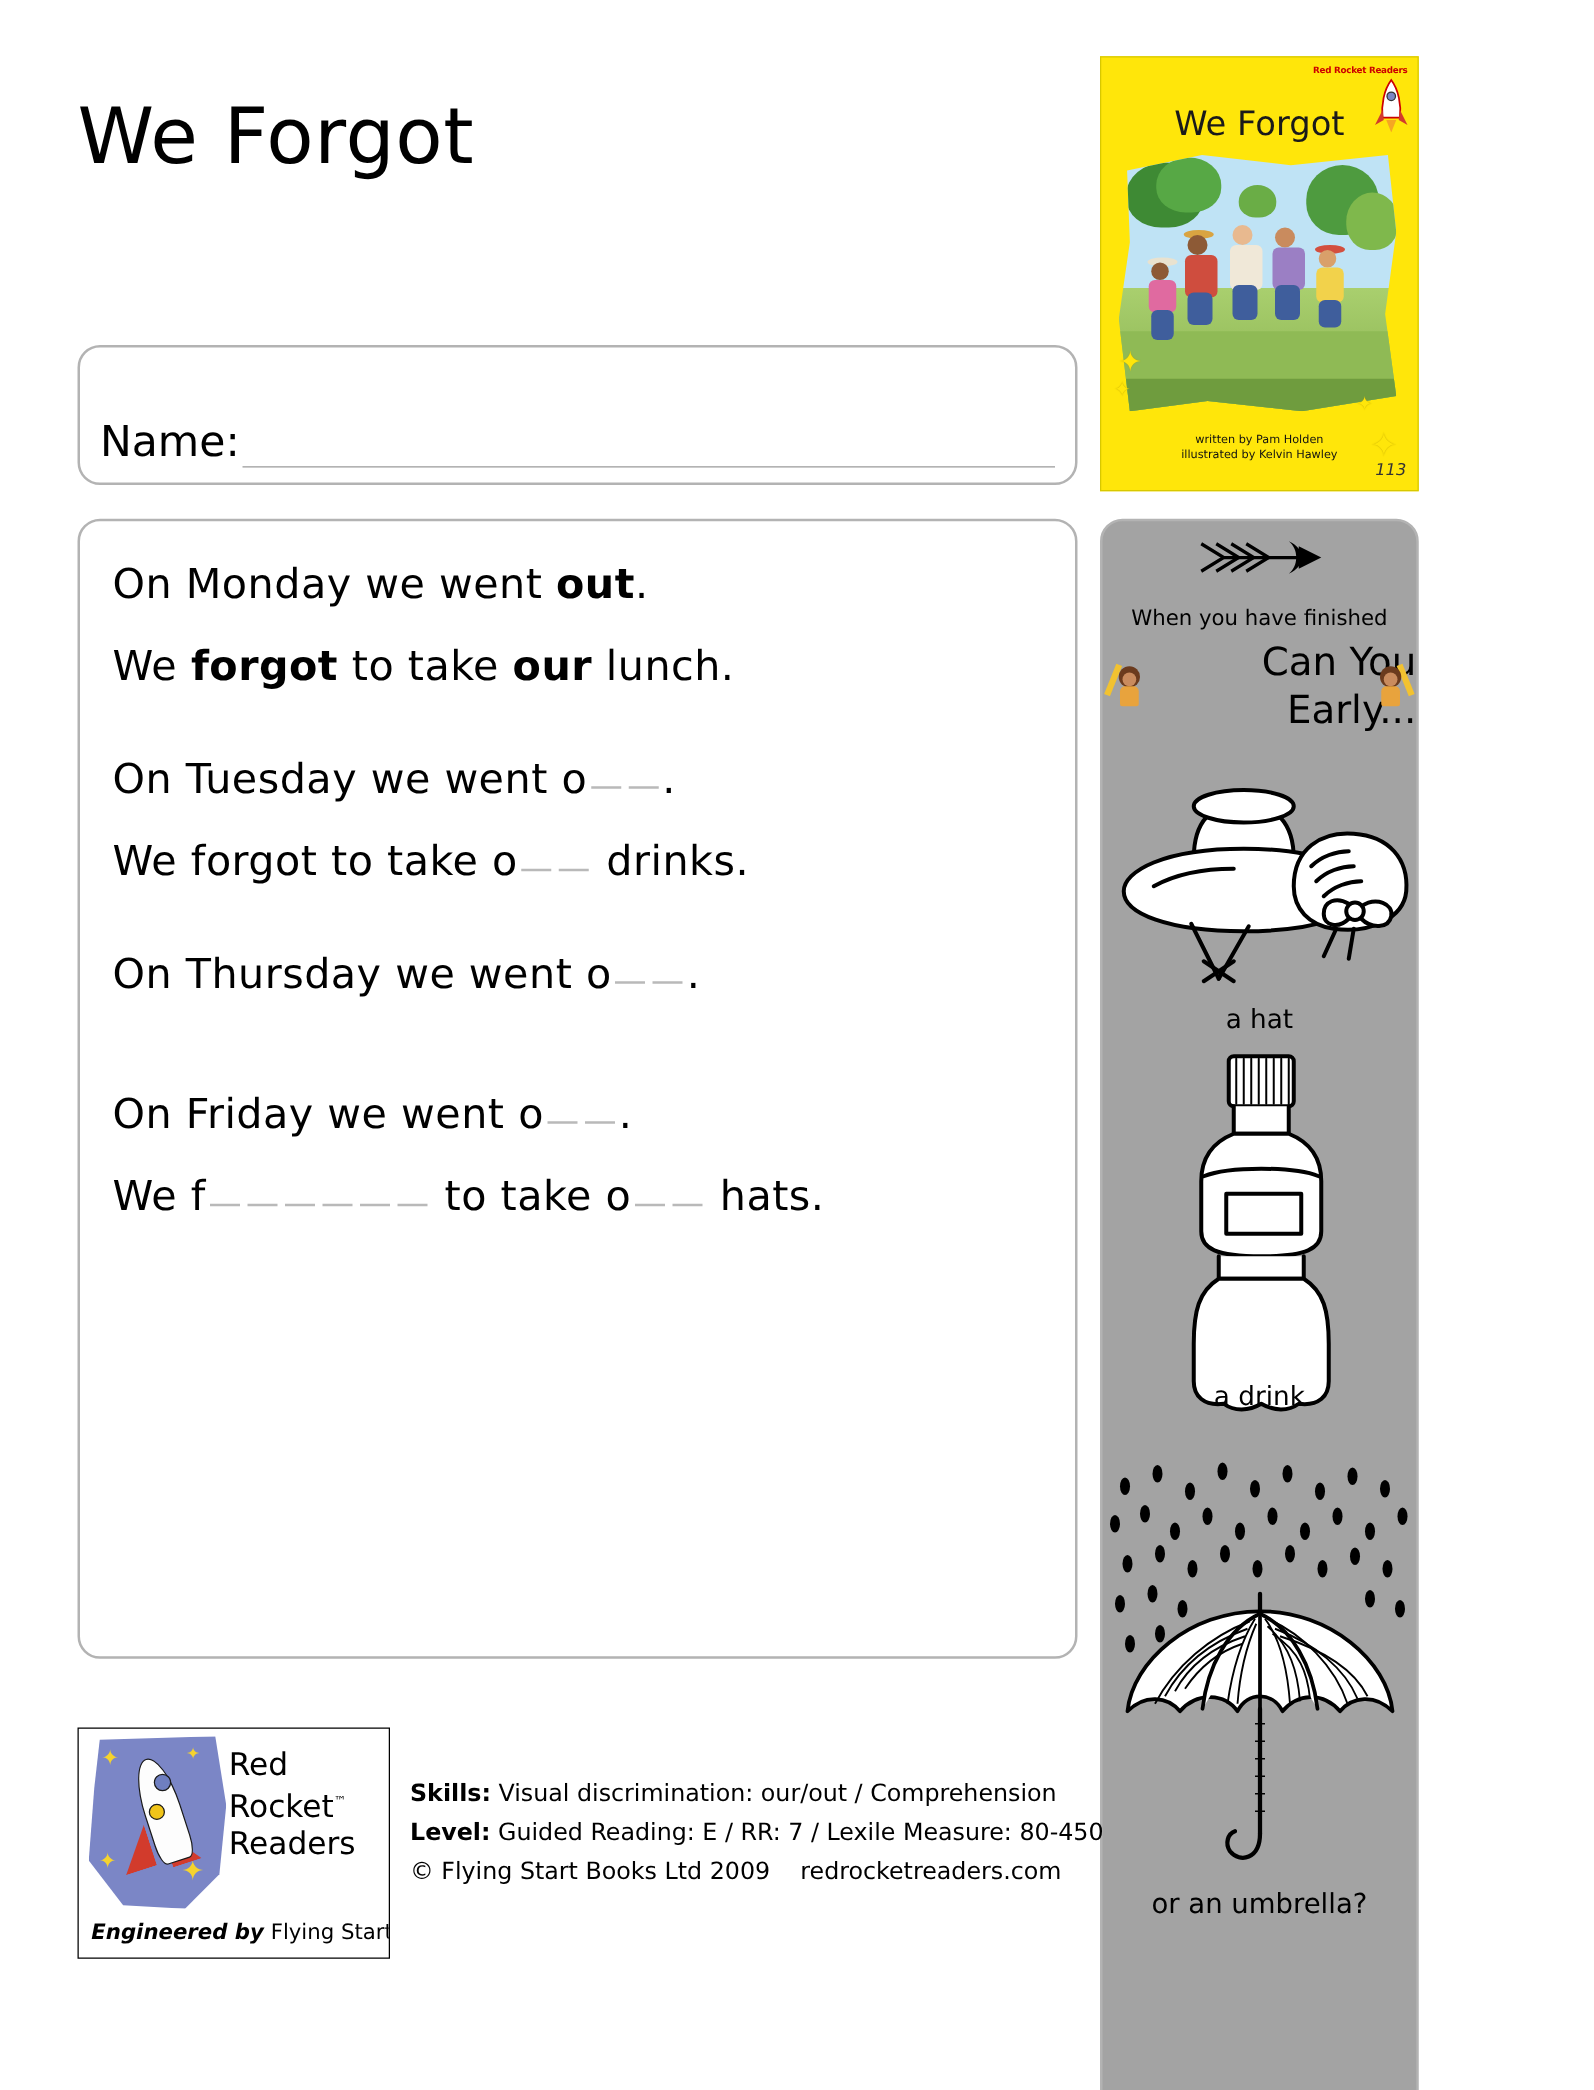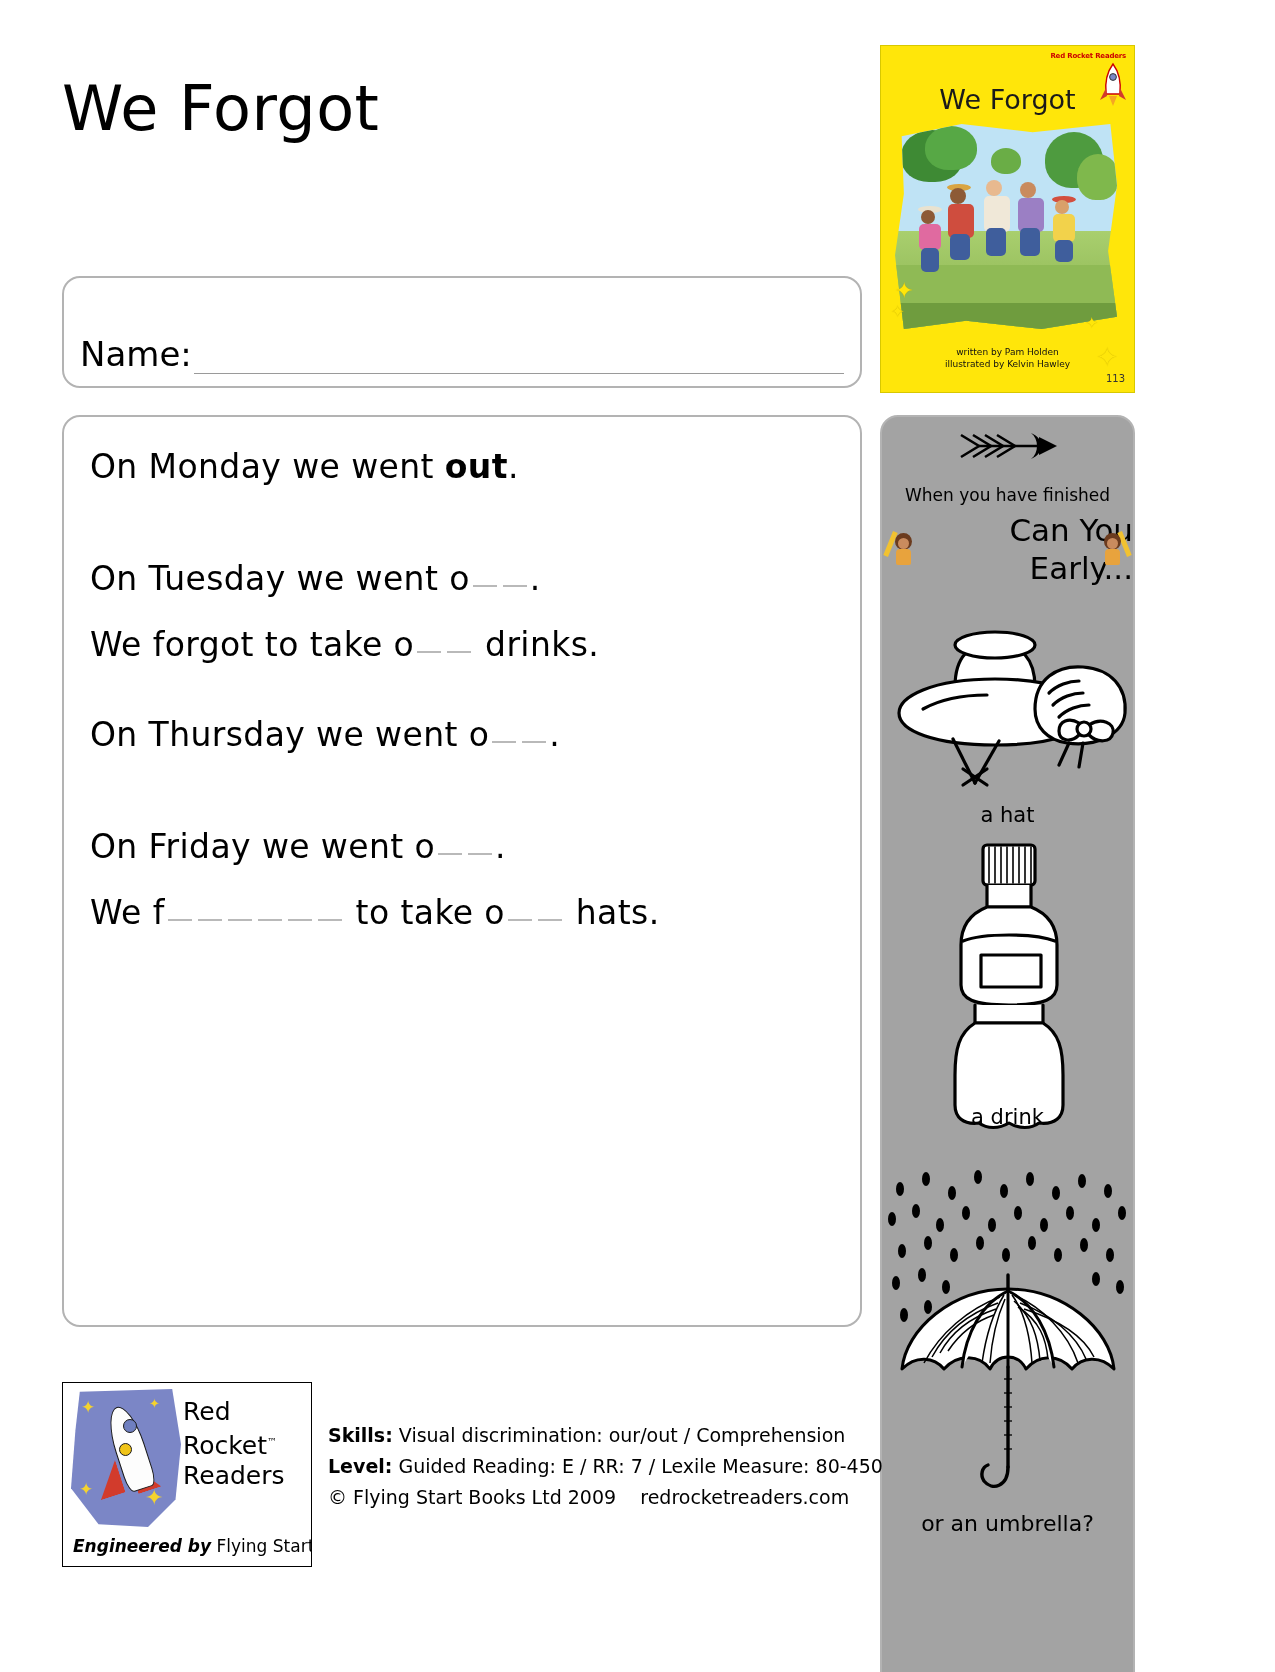--- a/index.html
+++ b/index.html
@@ -99,22 +99,23 @@
   .cover-star {
     position: absolute;
     color: #ffe60a;
     font-size: 22px;
     text-shadow: 0 0 1px #b39a00;
   }
   #cover-number {
     position: absolute;
     right: 9px;
     bottom: 8px;
-    font-size: 10px;
+    font-size: 13px;
     color: #333;
+    font-style: italic;
   }
 
   
   #name-box {
     position: absolute;
     left: 62px;
     top: 276px;
     width: 800px;
     height: 112px;
     border: 2px solid #b3b3b3;
@@ -425,20 +426,21 @@
   <div id="name-row">
     <span id="name-label">Name:</span>
     <span id="name-line"></span>
   </div>
 </div>
 
 <div id="exercise-panel">
   <div id="exercise-lines">
       <div class="sentence">On Monday we went <b>out</b>.</div>
       <div class="line-gap"></div>
+      <div class="sentence">We <b>forgot</b> to take <b>our</b> lunch.</div>
       <div class="pair-gap"></div>
       <div class="sentence">On Tuesday we went o<span class="blank short"></span><span class="blank short"></span>.</div>
       <div class="line-gap"></div>
       <div class="sentence">We forgot to take o<span class="blank short"></span><span class="blank short"></span> drinks.</div>
       <div class="pair-gap"></div>
       <div class="sentence">On Thursday we went o<span class="blank short"></span><span class="blank short"></span>.</div>
       <div class="line-gap"></div>
       <div class="pair-gap"></div>
       <div class="sentence">On Friday we went o<span class="blank short"></span><span class="blank short"></span>.</div>
       <div class="line-gap"></div>

